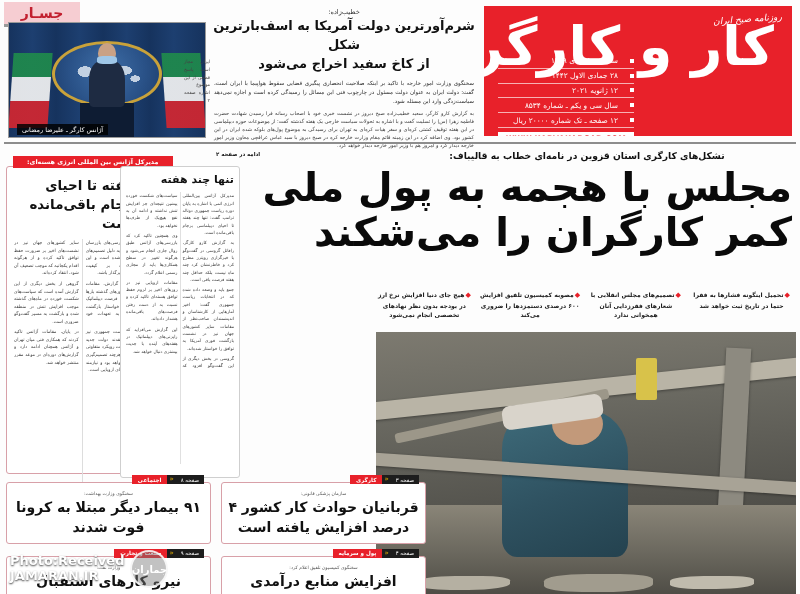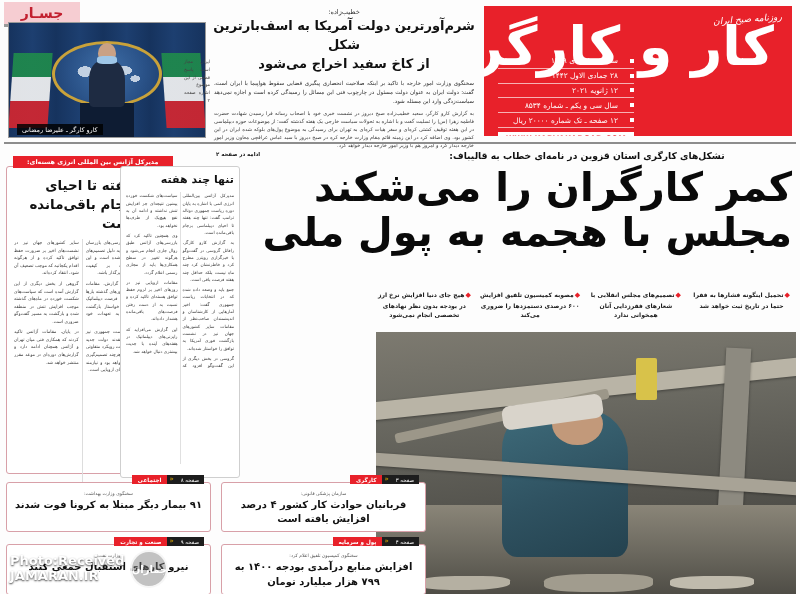--- a/index.html
+++ b/index.html
@@ -498,21 +498,21 @@
     font-size: 5.4px;
     padding: 1.5px 5px;
   }
   .tbox-kicker {
     font-size: 4.6px;
     color: #555;
     text-align: center;
     margin-bottom: 2px;
   }
   .tbox-head {
-    font-size: 10px;
+    font-size: 14px;
     font-weight: bold;
     text-align: center;
     line-height: 1.42;
     color: #111;
   }
 
   
   .watermark {
     position: absolute;
     bottom: 6px; left: 10px;
@@ -553,21 +553,21 @@
 
   <div class="lead-photo-wrap">
     <div class="photo-scene">
       <div class="flag-left"></div>
       <div class="flag-right"></div>
       <div class="photo-oval"></div>
       <div class="podium"></div>
       <div class="speaker"></div>
 
     </div>
-    <div class="photo-caption">کارو کارگر ـ علیرضا رمضانی</div>
+    <div class="photo-caption">آژانس کارگر ـ علیرضا رمضانی</div>
   </div>
 
   <div class="top-center">
     <div class="tc-kicker">خطیب‌زاده:</div>
     <div class="tc-headline">
       <div>شرم‌آورترین دولت آمریکا به اسف‌بارترین شکل</div>
       <div>از کاخ سفید اخراج می‌شود</div>
     </div>
     <div class="tc-lead">سخنگوی وزارت امور خارجه با تاکید بر اینکه صلاحیت انحصاری پیگیری قضایی سقوط هواپیما با ایران است، گفت: دولت ایران به عنوان دولت مسئول در چارچوب فنی این مسائل را رسیدگی کرده است و اجازه نمی‌دهد سیاست‌زدگی وارد این مسئله شود.</div>
     <div class="tc-body">به گزارش کارو کارگر، سعید خطیب‌زاده صبح دیروز در نشست خبری خود با اصحاب رسانه فرا رسیدن شهادت حضرت فاطمه زهرا (س) را تسلیت گفت و با اشاره به تحولات سیاست خارجی یک هفته گذشته گفت: از موضوعات حوزه دیپلماسی در این هفته توقیف کشتی کره‌ای و سفر هیات کره‌ای به تهران برای رسیدگی به موضوع پول‌های بلوکه شده ایران در این کشور بود. وی اضافه کرد در این زمینه قائم مقام وزارت خارجه کره در صبح دیروز با سید عباس عراقچی معاون وزیر امور خارجه دیدار کرد و امروز هم با وزیر امور خارجه دیدار خواهد کرد.</div>
@@ -601,22 +601,22 @@
         <span class="meta-text">۱۲ صفحه ـ تک شماره ۲۰۰۰۰ ریال</span>
       </div>
       <div class="masthead-url">WWW.KARVAKARGAR.COM</div>
     </div>
   </div>
 
   <div class="hr-main"></div>
 
   <div class="main-head">
     <div class="mh-kicker">تشکل‌های کارگری استان قزوین در نامه‌ای خطاب به قالیباف:</div>
+    <div class="mh-line">مجلس با هجمه به پول ملی</div>
     <div class="mh-line">کمر کارگران را می‌شکند</div>
-    <div class="mh-line">مجلس با هجمه به پول ملی</div>
   </div>
 
   <div class="teasers">
     <div class="teaser">
       <span class="teaser-bullet">◆</span><span>تحمیل اینگونه فشارها به فقرا حتما در تاریخ ثبت خواهد شد</span>
     </div>
     <div class="teaser">
       <span class="teaser-bullet">◆</span><span>تصمیم‌های مجلس انقلابی با شعارهای فقرزدایی آنان همخوانی ندارد</span>
     </div>
     <div class="teaser">

